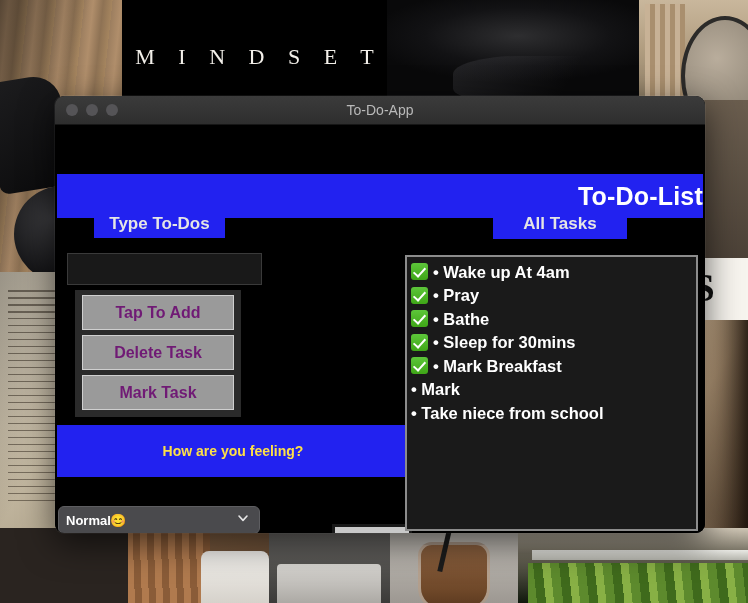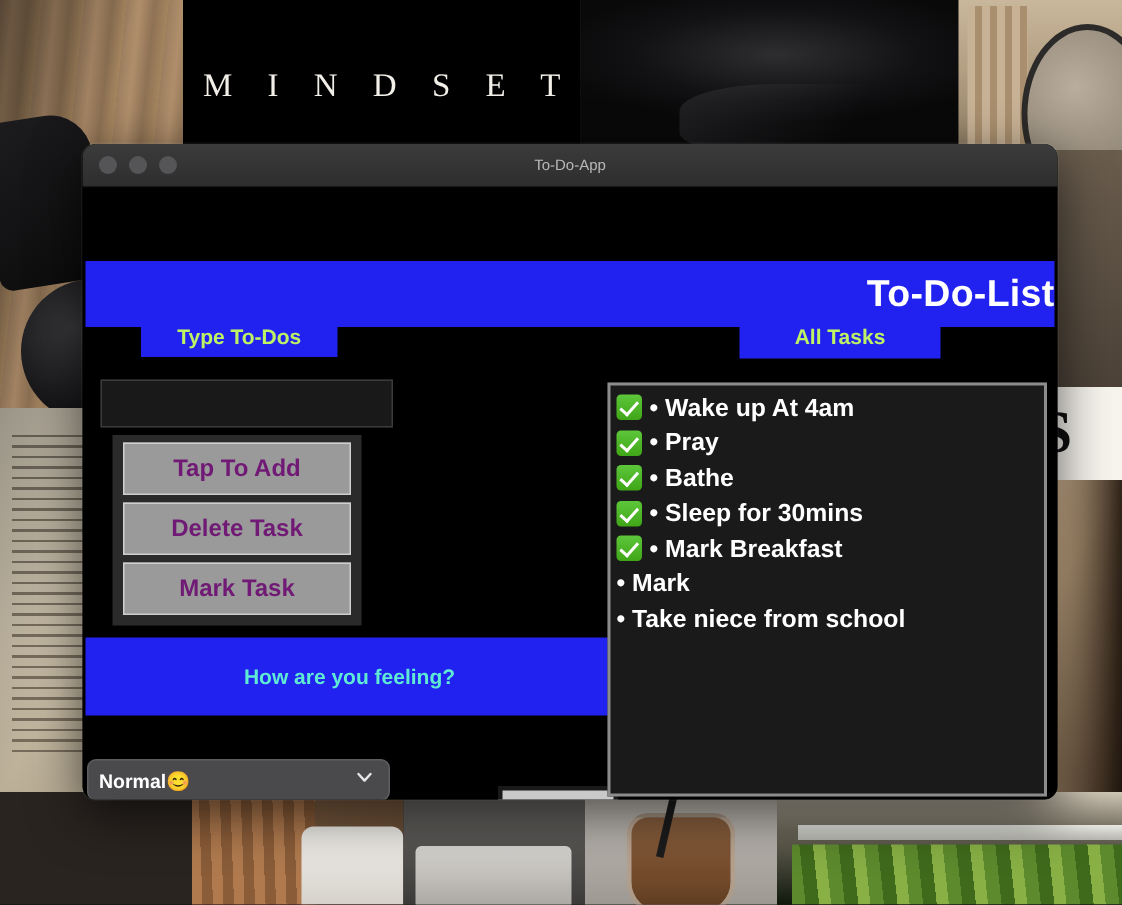--- a/index.html
+++ b/index.html
@@ -204,21 +204,21 @@
     border-bottom: 1px solid #161616;
     display: flex;
     align-items: center;
   }
   .traffic {
     display: flex; gap: 8px; padding-left: 11px;
   }
   .dot { width: 12px; height: 12px; border-radius: 50%; background: #555457; }
   #window-title {
     position: absolute; left: 0; right: 0; text-align: center;
-    font-size: 10px; color: #b9b9b9; font-weight: normal;
+    font-size: 14px; color: #b9b9b9; font-weight: normal;
     pointer-events: none;
   }
 
   #app-body {
     position: relative;
     width: 650px; height: 408px;
     background: #000;
   }
 
   #header-band {
@@ -228,24 +228,24 @@
     display: flex; align-items: center; justify-content: flex-end; margin-top: 48px;
   }
   #header-title {
     color: #fff; font-size: 25px; font-weight: bold;
     letter-spacing: .2px;
   }
 
   .blue-btn {
     position: absolute;
     background: #2222f0;
-    color: #bef264;
+    color: #e5e5e5;
     border: 0;
     font-family: "Liberation Sans", sans-serif;
-    font-size: 14px;
+    font-size: 17px;
     font-weight: bold;
     cursor: pointer;
   }
   #btn-type-todos { left: 39px; top: 84px; width: 131px; height: 29px; }
   #btn-all-tasks  { left: 438px; top: 83px; width: 134px; height: 31px; }
 
   #task-entry {
     position: absolute;
     left: 12px; top: 128px;
     width: 195px; height: 32px;
@@ -278,21 +278,21 @@
     line-height: 1;
   }
 
   #feeling-band {
     position: absolute;
     left: 2px; top: 300px;
     width: 352px; height: 52px;
     background: #2222f0;
     display: flex; align-items: center; justify-content: center;
   }
-  #feeling-label { color: #5eead4; font-size: 14px; font-weight: bold; }
+  #feeling-label { color: #fde047; font-size: 14px; font-weight: bold; }
 
   #mood-select {
     position: absolute;
     left: 3px; top: 381px;
     width: 202px; height: 28px;
     background: #4a4a4d;
     border: 1px solid #5e5e61;
     border-radius: 6px;
     color: #fff;
     font-family: "Liberation Sans", sans-serif;

